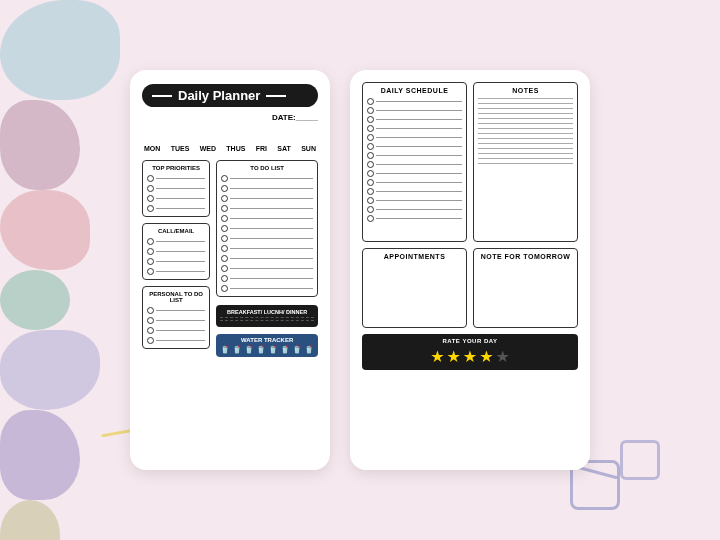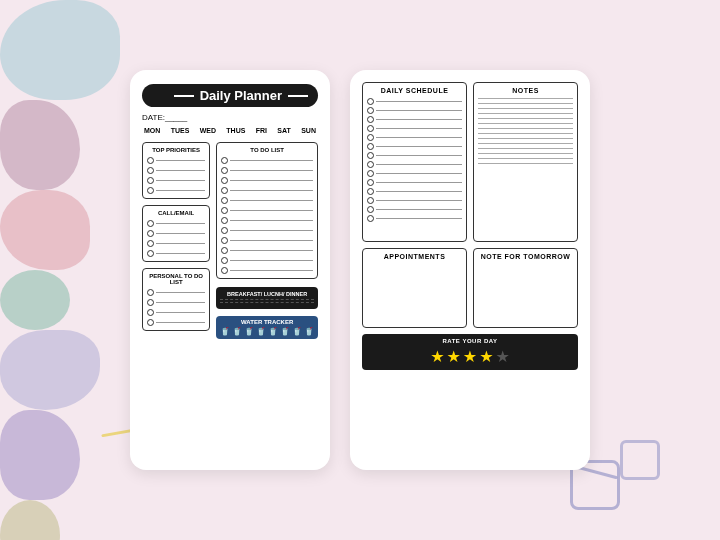--- a/index.html
+++ b/index.html
@@ -50,38 +50,38 @@
       background: #1a1a1a;
       color: white;
       text-align: center;
       font-size: 13px;
       font-weight: bold;
       padding: 4px 10px;
       border-radius: 12px;
       margin-bottom: 6px;
       display: flex;
       align-items: center;
-      justify-content: flex-end;
+      justify-content: flex-start;
       gap: 6px;
     }
 
     .planner-title-bar::before,
     .planner-title-bar::after {
       content: '';
       display: block;
       height: 2px;
       width: 20px;
       background: white;
     }
 
     .date-line {
-      text-align: left;
+      text-align: right;
       font-size: 8px;
-      margin-bottom: 5px;
-      font-weight: normal;
+      margin-bottom: 23px;
+      font-weight: bold;
     }
 
     .day-row {
       display: flex;
       justify-content: space-between;
       font-size: 7px;
       font-weight: bold;
       margin-bottom: 8px;
       padding: 0 2px;
     }

